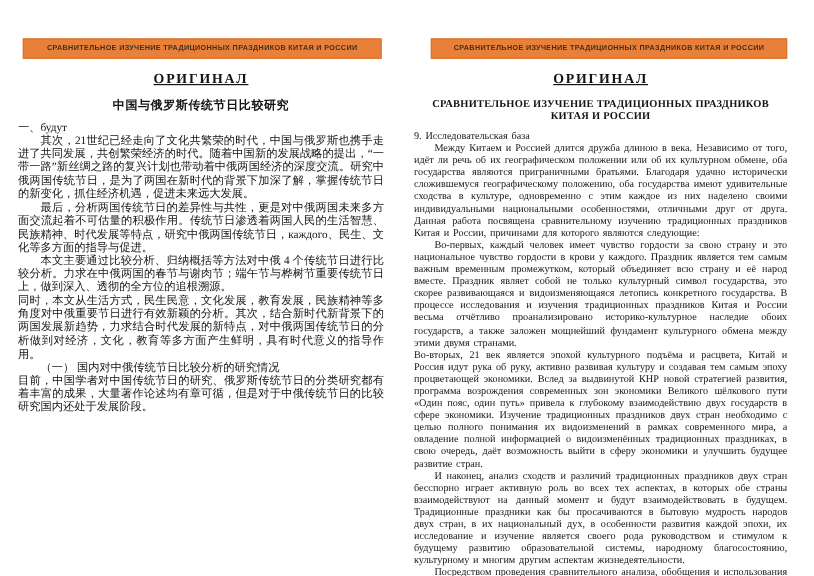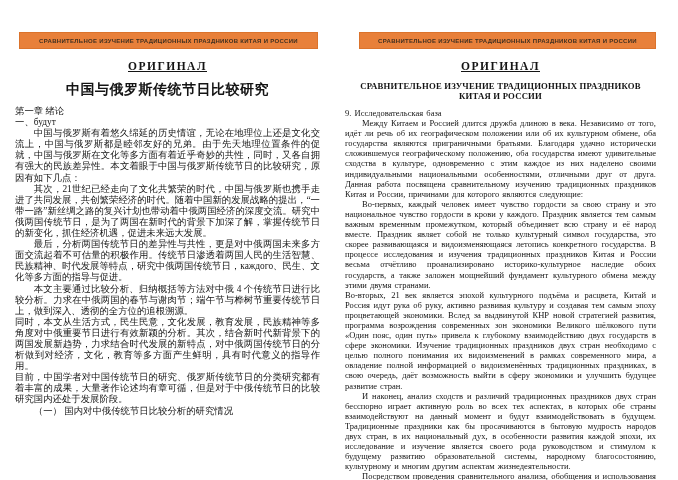--- a/index.html
+++ b/index.html
@@ -40,48 +40,46 @@
     text-decoration: underline;
     font-size: 11.5px;
     letter-spacing: 1.5px;
     margin-top: 11px;
   }
   .doc-subtitle {
     text-align: center;
     font-weight: bold;
     margin-top: 9px;
   }
-  .page-original .doc-subtitle { font-size: 14px; letter-spacing: 0.5px; }
+  .page-original .doc-subtitle { font-size: 10px; letter-spacing: 0.5px; }
   .page-translation .doc-subtitle { font-size: 8.7px; letter-spacing: 0.2px; }
 
   .page-body { margin-top: 7px; text-align: justify; }
   .page-original .page-body { font-size: 9.4px; line-height: 11.1px; }
   .page-translation .page-body { font-size: 8.5px; line-height: 10.1px; word-spacing: 1px; }
 
   .para.indent { text-indent: 2em; }
   .para.plain  { text-indent: 0; }
 </style>
 </head>
 <body>
 
 <div class="page page-original">
   <div class="banner">СРАВНИТЕЛЬНОЕ ИЗУЧЕНИЕ ТРАДИЦИОННЫХ ПРАЗДНИКОВ КИТАЯ И РОССИИ</div>
   <div class="doc-title">ОРИГИНАЛ</div>
   <div class="doc-subtitle">中国与俄罗斯传统节日比较研究</div>
   <div class="page-body">
 
-  <p class="para plain">第一章 绪论</p>
       <p class="para plain">一、будут</p>
-      <p class="para indent">中国与俄罗斯有着悠久绵延的历史情谊，无论在地理位上还是文化交流上，中国与俄罗斯都是睦邻友好的兄弟。由于先天地理位置条件的促就，中国与俄罗斯在文化等多方面有着近乎奇妙的共性，同时，又各自拥有强大的民族差异性。本文着眼于中国与俄罗斯传统节日的比较研究，原因有如下几点：</p>
       <p class="para indent">其次，21世纪已经走向了文化共繁荣的时代，中国与俄罗斯也携手走进了共同发展，共创繁荣经济的时代。随着中国新的发展战略的提出，“一带一路”新丝绸之路的复兴计划也带动着中俄两国经济的深度交流。研究中俄两国传统节日，是为了两国在新时代的背景下加深了解，掌握传统节日的新变化，抓住经济机遇，促进未来远大发展。</p>
       <p class="para indent">最后，分析两国传统节日的差异性与共性，更是对中俄两国未来多方面交流起着不可估量的积极作用。传统节日渗透着两国人民的生活智慧、民族精神、时代发展等特点，研究中俄两国传统节日，каждого、民生、文化等多方面的指导与促进。</p>
       <p class="para indent">本文主要通过比较分析、归纳概括等方法对中俄 4 个传统节日进行比较分析。力求在中俄两国的春节与谢肉节；端午节与桦树节重要传统节日上，做到深入、透彻的全方位的追根溯源。</p>
       <p class="para plain">同时，本文从生活方式，民生民意，文化发展，教育发展，民族精神等多角度对中俄重要节日进行有效新颖的分析。其次，结合新时代新背景下的两国发展新趋势，力求结合时代发展的新特点，对中俄两国传统节日的分析做到对经济，文化，教育等多方面产生鲜明，具有时代意义的指导作用。</p>
+      <p class="para indent">（一） 国内对中俄传统节日比较分析的研究情况</p>
       <p class="para plain">目前，中国学者对中国传统节日的研究、俄罗斯传统节日的分类研究都有着丰富的成果，大量著作论述均有章可循，但是对于中俄传统节日的比较研究国内还处于发展阶段。</p>
-      <p class="para indent">（一） 国内对中俄传统节日比较分析的研究情况</p>
     </div>
 </div>
 
 <div class="page page-translation">
   <div class="banner">СРАВНИТЕЛЬНОЕ ИЗУЧЕНИЕ ТРАДИЦИОННЫХ ПРАЗДНИКОВ КИТАЯ И РОССИИ</div>
   <div class="doc-title">ОРИГИНАЛ</div>
   <div class="doc-subtitle">СРАВНИТЕЛЬНОЕ ИЗУЧЕНИЕ ТРАДИЦИОННЫХ ПРАЗДНИКОВ КИТАЯ И РОССИИ</div>
   <div class="page-body">
 
       <p class="para plain">9. Исследовательская база</p>

